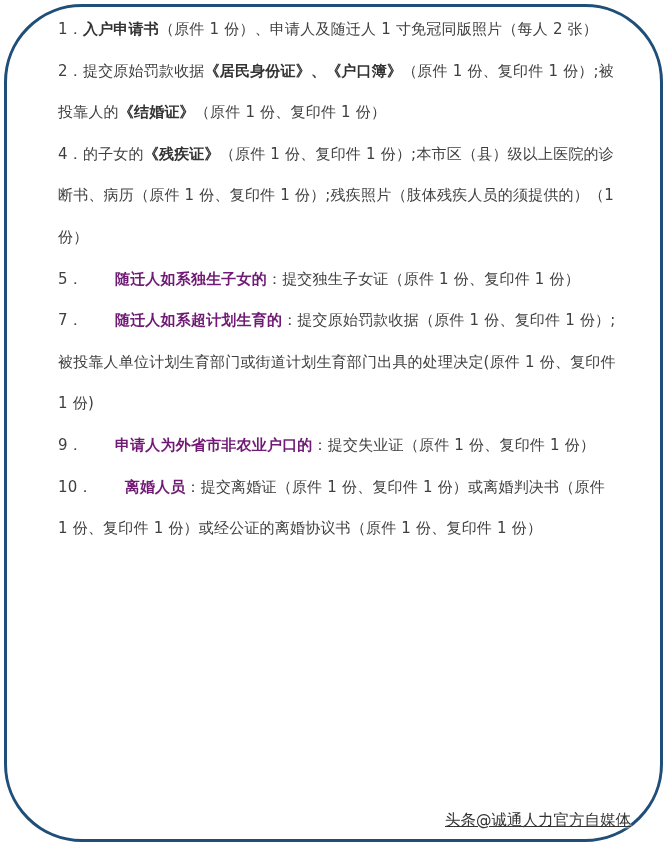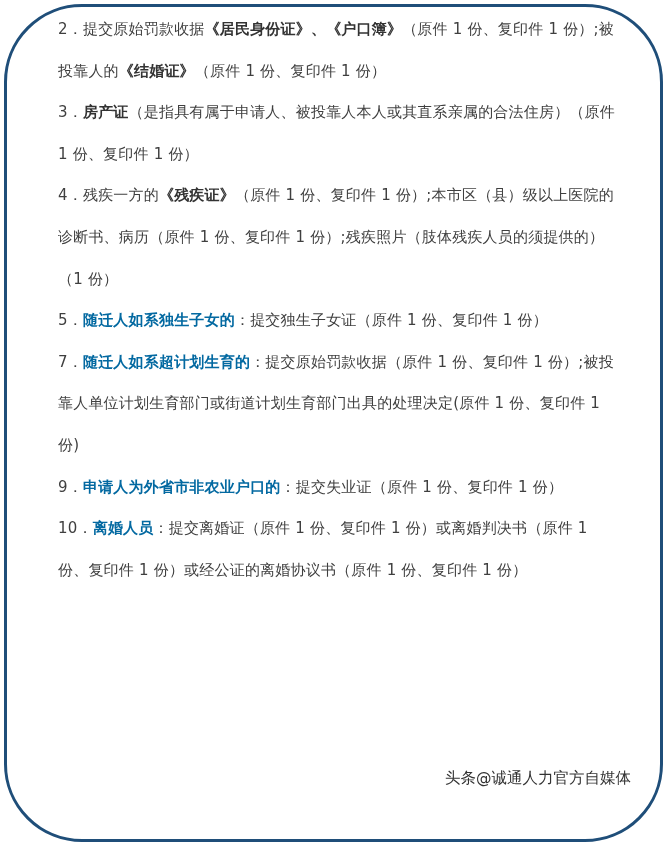--- a/index.html
+++ b/index.html
@@ -8,39 +8,40 @@
   .frame {
     position: absolute; left: 4px; top: 4px; width: 653px; height: 832px;
     border: 3px solid #1f4e79; border-radius: 78px; box-sizing: content-box;
   }
   .content {
     position: absolute; left: 58px; top: 9px; width: 560px;
     font-size: 15px; line-height: 41.6px; color: #3f3f3f; letter-spacing: 0.2px;
   }
   .content p { margin: 0; }
   .b { font-weight: bold; color: #333333; }
-  .r { font-weight: bold; color: #0369a1; }
+  .r { font-weight: bold; color: #701a75; margin-left: 32px; }
   .watermark {
-    position: absolute; left: 445px; top: 768px;
+    position: absolute; left: 445px; top: 810px;
     font-size: 15.5px; color: #333333; white-space: nowrap;
     text-shadow: 0 0 2px #ffffff, 0 0 2px #ffffff;
+    text-decoration: underline;
   }
 </style>
 </head>
 <body>
 
 <div class="frame"></div>
 
 <div class="content">
+  <p><span>1．</span><span class="b">入户申请书</span><span>（原件 1 份）、申请人及随迁人 1 寸免冠同版照片（每人 2 张）</span></p>
 
   <p><span>2．</span><span>提交原始罚款收据</span><span class="b">《居民身份证》、《户口簿》</span><span>（原件 1 份、复印件 1 份）;被投靠人的</span><span class="b">《结婚证》</span><span>（原件 1 份、复印件 1 份）</span></p>
 
-  <p><span>3．</span><span class="b">房产证</span><span>（是指具有属于申请人、被投靠人本人或其直系亲属的合法住房）（原件 1 份、复印件 1 份）</span></p>
 
-  <p><span>4．</span><span>残疾一方的</span><span class="b">《残疾证》</span><span>（原件 1 份、复印件 1 份）;本市区（县）级以上医院的诊断书、病历（原件 1 份、复印件 1 份）;残疾照片（肢体残疾人员的须提供的）（1 份）</span></p>
+  <p><span>4．</span><span>的子女的</span><span class="b">《残疾证》</span><span>（原件 1 份、复印件 1 份）;本市区（县）级以上医院的诊断书、病历（原件 1 份、复印件 1 份）;残疾照片（肢体残疾人员的须提供的）（1 份）</span></p>
 
   <p><span>5．</span><span class="r">随迁人如系独生子女的</span><span>：提交独生子女证（原件 1 份、复印件 1 份）</span></p>
 
 
   <p><span>7．</span><span class="r">随迁人如系超计划生育的</span><span>：提交原始罚款收据（原件 1 份、复印件 1 份）;被投靠人单位计划生育部门或街道计划生育部门出具的处理决定(原件 1 份、复印件 1 份)</span></p>
 
 
   <p><span>9．</span><span class="r">申请人为外省市非农业户口的</span><span>：提交失业证（原件 1 份、复印件 1 份）</span></p>
 
   <p><span>10．</span><span class="r">离婚人员</span><span>：提交离婚证（原件 1 份、复印件 1 份）或离婚判决书（原件 1 份、复印件 1 份）或经公证的离婚协议书（原件 1 份、复印件 1 份）</span></p>

